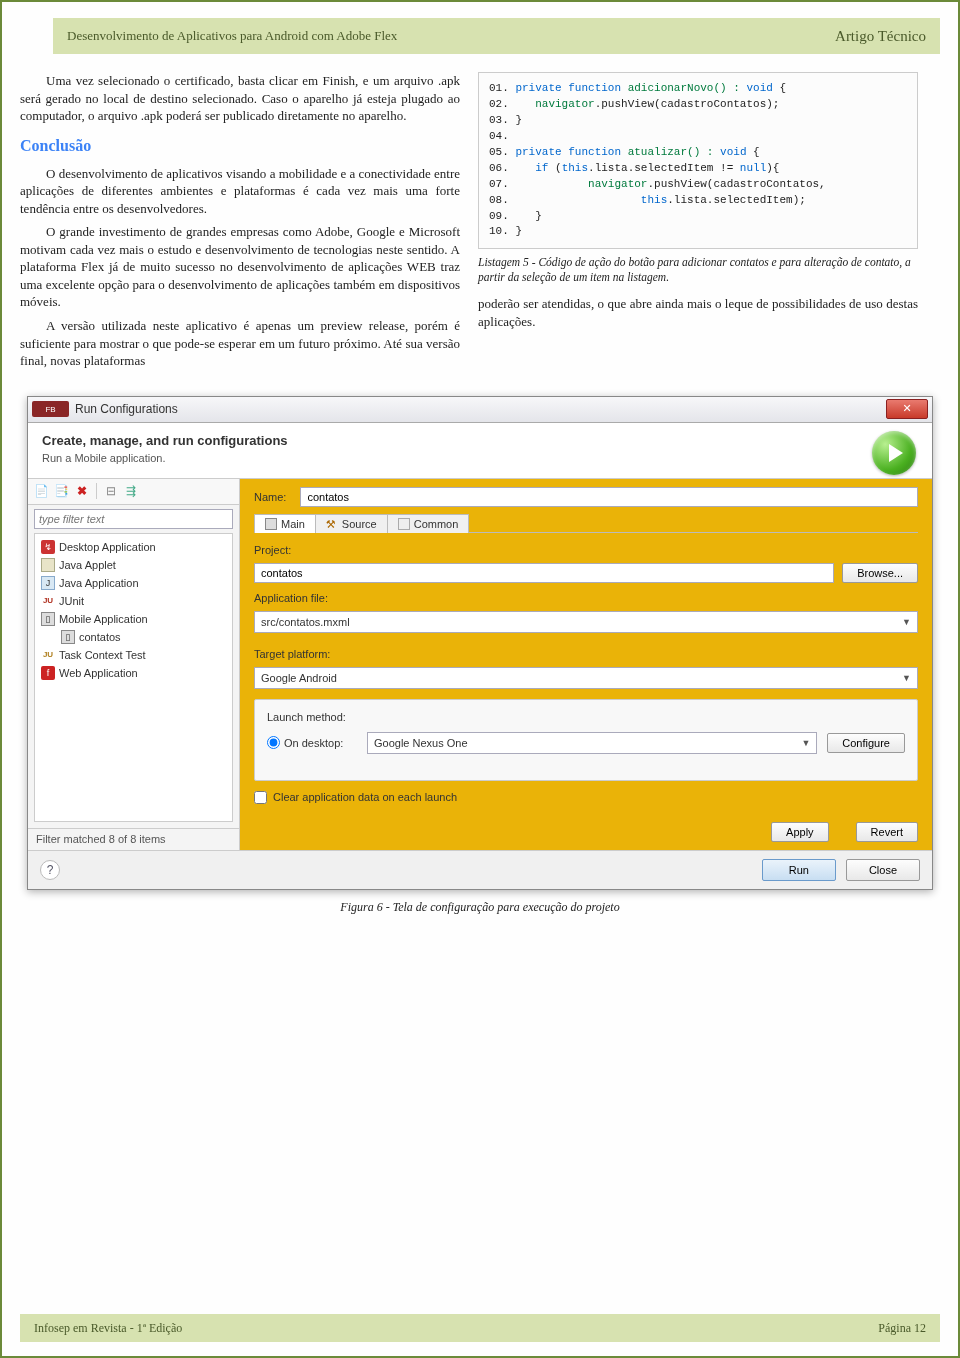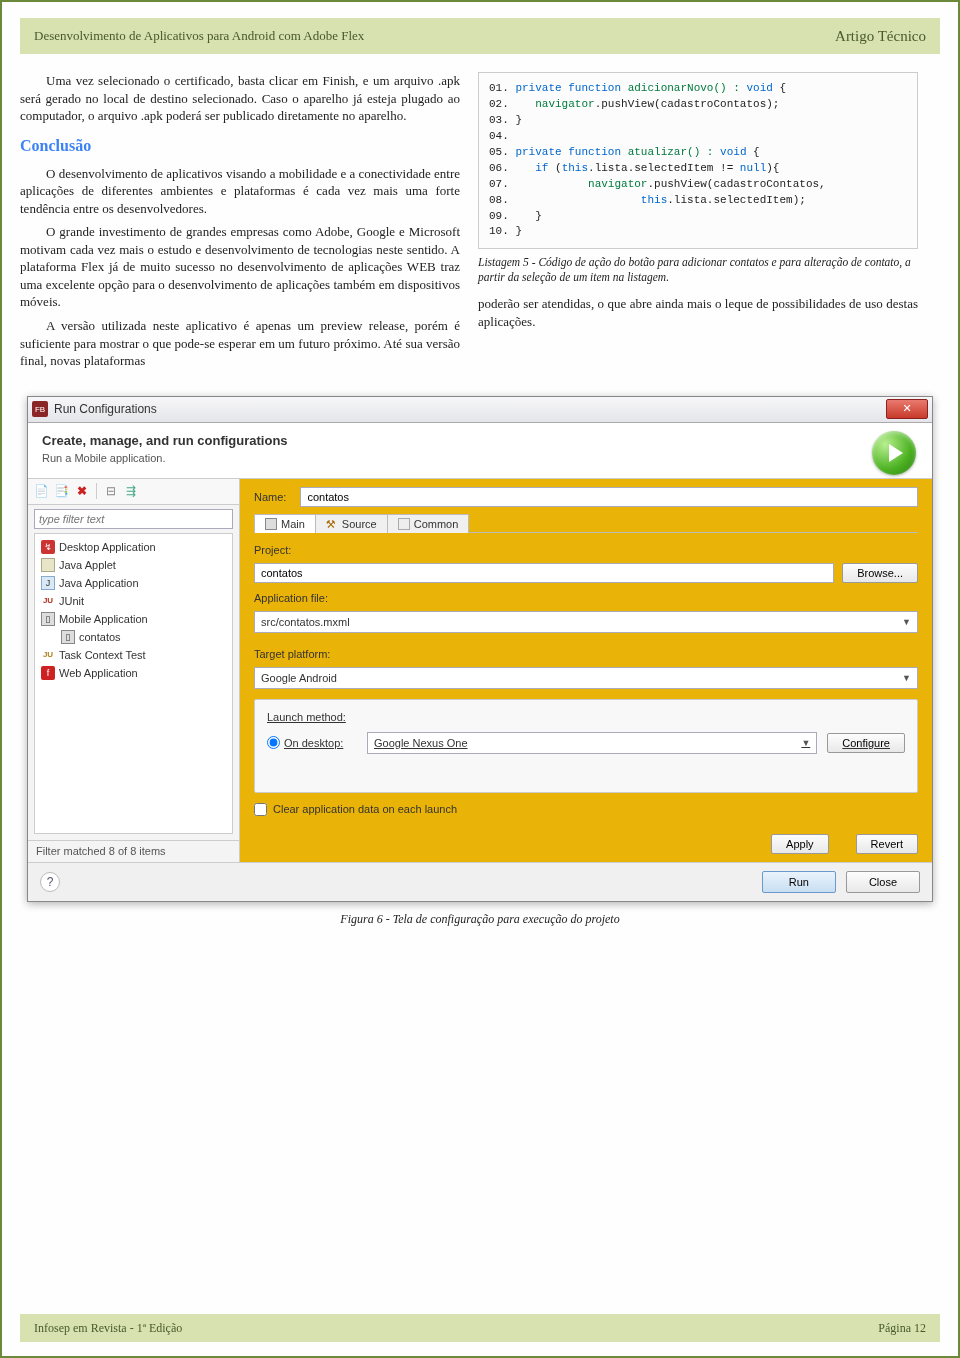--- a/index.html
+++ b/index.html
@@ -1,36 +1,36 @@
 <!DOCTYPE html>
 <html><head>
 <meta charset="utf-8">
 <style>
   * { box-sizing: border-box; margin: 0; padding: 0; }
   body { background: #fff; font-family: Georgia, 'Times New Roman', serif; color: #222; }
   .page { width: 960px; height: 1358px; margin: 0 auto; position: relative; border: 2px solid #6b8a39; background: #fefefe; }
   .inner { padding: 16px 18px 0 18px; }
-  .header-band { background: #d7e2b0; height: 36px; display: flex; align-items: center; justify-content: space-between; padding: 0 14px; font-size: 13px; color: #4a5a2a; }
+  .header-band { background: #d7e2b0; height: 36px; display: flex; align-items: center; justify-content: space-between; padding: 0 14px; font-size: 13px; color: #4a5a2a; margin-left: 33px; }
   .header-band .right { font-size: 15px; }
   .two-col { display: flex; gap: 18px; margin-top: 18px; }
   .col-left { width: 440px; }
   .col-right { width: 440px; }
   .para { font-size: 13px; line-height: 1.35; text-align: justify; text-indent: 2em; margin-bottom: 6px; }
   .h2 { font-family: Georgia, serif; font-size: 16px; font-weight: bold; margin: 12px 0 10px 0; color: #3b82f6; }
   .code-box { border: 1px solid #ccc; background: #fcfcfc; padding: 8px 10px; font-family: 'Courier New', monospace; font-size: 11px; line-height: 1.45; white-space: pre; }
   .kw1 { color: #0066cc; } 
   .kw2 { color: #007a3d; } 
   .caption { font-style: italic; font-size: 11.5px; text-align: left; margin: 6px 0 10px 0; line-height: 1.3; }
   .para-noindent { font-size: 13px; line-height: 1.35; text-align: justify; margin-bottom: 6px; }
 
   
   .dialog-wrap { margin: 20px 0 0 0; }
   .dialog { width: 906px; margin: 0 auto; font-family: 'Segoe UI', Tahoma, sans-serif; font-size: 12px; color: #333; background: #f4f4f4; border: 1px solid #888; box-shadow: 0 2px 8px rgba(0,0,0,0.3); }
   .titlebar { height: 26px; background: linear-gradient(#f7f7f9,#e4e5ea); display: flex; align-items: center; padding: 0 4px; border-bottom: 1px solid #aaa; position: relative; }
-  .titlebar .icon-fb { width: 16px; height: 16px; background: #8a2626; color: #fff; font-size: 8px; display: flex; align-items: center; justify-content: center; border-radius: 2px; margin-right: 6px; font-family: sans-serif; }
+  .titlebar .icon-fb { width: 37px; height: 16px; background: #8a2626; color: #fff; font-size: 8px; display: flex; align-items: center; justify-content: center; border-radius: 2px; margin-right: 6px; font-family: sans-serif; }
   .titlebar .title { font-size: 12px; color: #333; }
   .close-btn { position: absolute; right: 4px; top: 2px; width: 42px; height: 20px; background: linear-gradient(#e97a6f,#c83a2a); border-radius: 2px; color: #fff; display: flex; align-items: center; justify-content: center; font-size: 11px; border: 1px solid #8a2020; }
   .dlg-head { background: #fff; padding: 10px 14px 14px 14px; border-bottom: 1px solid #ccc; position: relative; }
   .dlg-head h3 { font-size: 13px; font-weight: bold; margin-bottom: 4px; }
   .dlg-head p { font-size: 11px; color: #555; }
   .run-icon { position: absolute; right: 16px; top: 8px; width: 44px; height: 44px; border-radius: 50%; background: radial-gradient(circle at 30% 30%, #b8f090, #4ab020 60%, #2a7a10); display: flex; align-items: center; justify-content: center; box-shadow: 0 1px 3px rgba(0,0,0,0.3), inset 0 2px 4px rgba(255,255,255,0.5); }
   .run-icon::after { content: ""; border-left: 14px solid #fff; border-top: 9px solid transparent; border-bottom: 9px solid transparent; margin-left: 3px; }
   .dlg-body { display: flex; }
   .tree-pane { width: 212px; border-right: 1px solid #ccc; background: #f4f4f4; display: flex; flex-direction: column; }
   .toolbar { height: 26px; border-bottom: 1px solid #ccc; display: flex; align-items: center; padding: 0 6px; gap: 4px; background: #f8f8f8; }
@@ -51,21 +51,21 @@
   .filter-status { height: 22px; border-top: 1px solid #ccc; padding: 4px 8px; font-size: 11px; color: #555; }
   .form-pane { flex: 1; padding: 8px 14px; background: #eab308; }
   .fld-row { margin-bottom: 6px; }
   .fld-row label { font-size: 11px; margin-right: 6px; }
   .fld-inline { display: flex; align-items: center; gap: 8px; }
   .txt { border: 1px solid #aab; background: #fff; height: 20px; padding: 0 6px; font-size: 11px; flex: 1; }
   .tabs { display: flex; gap: 0; margin: 4px 0 10px 0; border-bottom: 1px solid #bbb; }
   .tab { border: 1px solid #bbb; border-bottom: none; background: #f0f0f0; padding: 3px 10px; font-size: 11px; display: flex; align-items: center; gap: 4px; margin-right: -1px; position: relative; top: 1px; }
   .tab.active { background: #fff; }
   .tab-ic { width: 12px; height: 12px; display: inline-block; }
-  .group { border: 1px solid #ccc; background: #f8f8f8; padding: 10px 12px 30px 12px; margin: 10px 0; border-radius: 2px; text-decoration: underline; }
+  .group { border: 1px solid #ccc; background: #f8f8f8; padding: 10px 12px 18px 12px; margin: 10px 0; border-radius: 2px; }
   .btn { border: 1px solid #999; background: linear-gradient(#fdfdfd,#e8e8e8); padding: 3px 14px; font-size: 11px; border-radius: 2px; cursor: pointer; }
   .btn-row { display: flex; justify-content: flex-end; gap: 27px; margin-top: 8px; }
   .radio-row { display: flex; align-items: center; gap: 10px; margin: 8px 0; }
   .radio-row .rlabel { width: 90px; font-size: 11px; display: flex; align-items: center; gap: 4px; }
   input[type=radio],input[type=checkbox] { margin: 0; }
   .combo { border: 1px solid #aab; background: #fff; height: 22px; padding: 0 6px; font-size: 11px; flex: 1; display: flex; align-items: center; justify-content: space-between; }
   .combo .arr { font-size: 9px; color: #555; }
   .dlg-foot { border-top: 1px solid #ccc; padding: 8px 12px; display: flex; align-items: center; justify-content: space-between; background: #f0f0f0; }
   .help-ic { width: 20px; height: 20px; border: 1px solid #bbb; border-radius: 50%; display: flex; align-items: center; justify-content: center; color: #556; font-size: 12px; background: #fff; }
   .foot-btns { display: flex; gap: 10px; }

